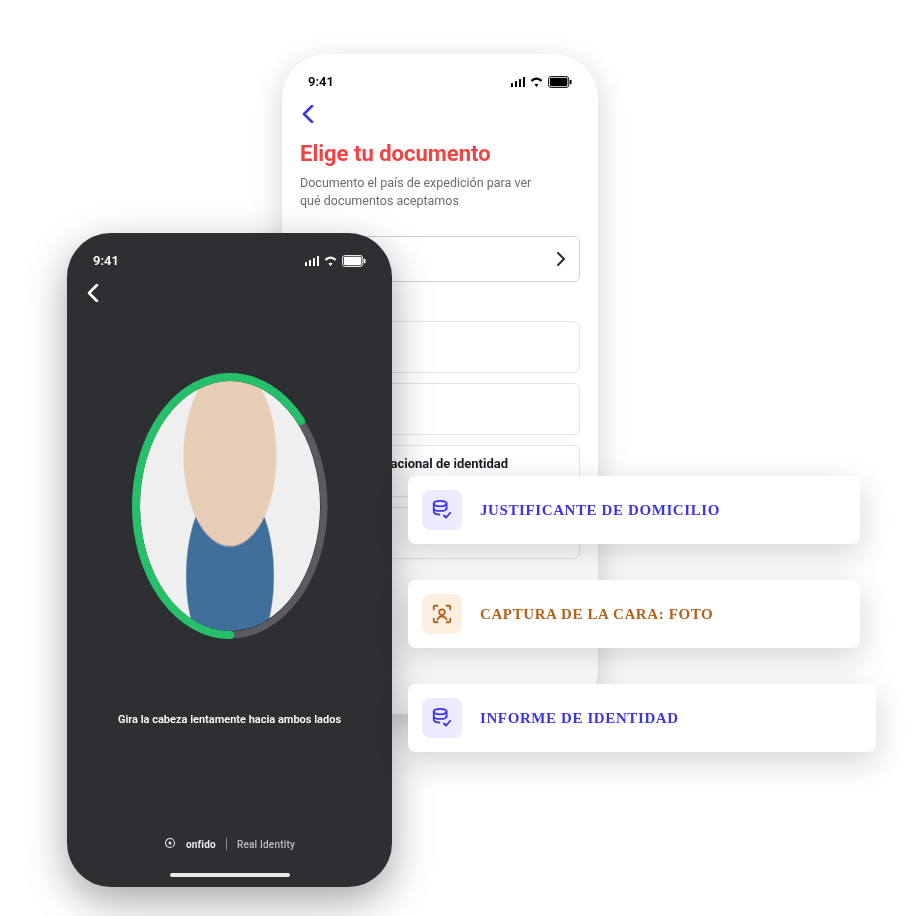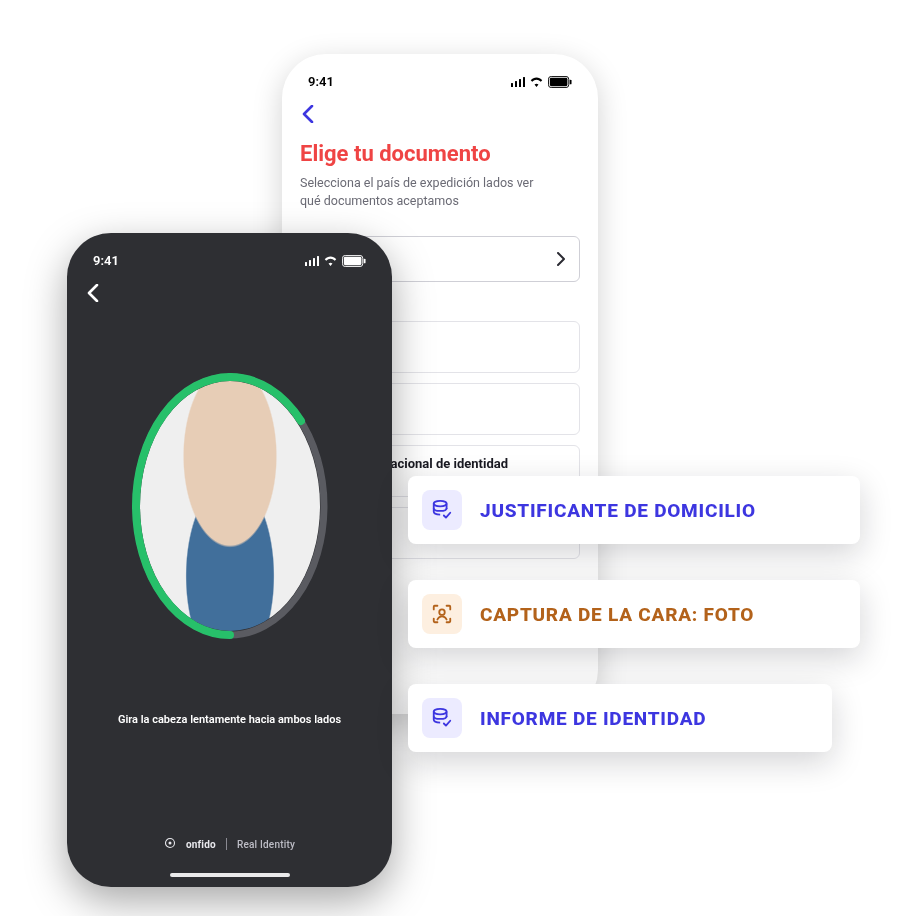--- a/index.html
+++ b/index.html
@@ -205,30 +205,31 @@
     height: 40px;
     border-radius: 8px;
     display: flex;
     align-items: center;
     justify-content: center;
     flex-shrink: 0;
   }
   .card-icon.blue { background: #ecebff; }
   .card-icon.amber { background: #fdefe0; }
   .card-label {
-    font-size: 19px;
+    font-size: 15px;
     font-weight: 800;
     letter-spacing: .04em;
+    font-family: Liberation Serif, serif;
   }
   .card-label.blue { color: #3d36e0; }
   .card-label.amber { color: #b3621a; }
 
   .card1 { left: 408px; top: 476px; width: 452px; }
   .card2 { left: 408px; top: 580px; width: 452px; }
-  .card3 { left: 408px; top: 684px; width: 424px; }
+  .card3 { left: 408px; top: 684px; width: 468px; }
 
 </style>
 </head>
 <body>
 
 <div class="phone-light">
   <div class="status-bar-light">
     <span>9:41</span>
     <span class="status-icons">
       <span class="signal-bars">
@@ -246,21 +247,21 @@
           <rect x="23.5" y="4" width="2" height="5" rx="1" fill="#000"></rect>
         </svg>
     </span>
   </div>
 
   <svg class="back-chevron" width="12" height="18" viewBox="0 0 12 18">
       <path d="M10 1 L2 9 L10 17" fill="none" stroke="#3d36e0" stroke-width="2.6" stroke-linecap="round" stroke-linejoin="round"></path>
     </svg>
 
   <div class="doc-title">Elige tu documento</div>
-  <div class="doc-sub">Selecciona el país de expedición lados ver qué documentos aceptamos</div>
+  <div class="doc-sub">Documento el país de expedición para ver qué documentos aceptamos</div>
 
   <div class="country-select">
     <svg width="8" height="14" viewBox="0 0 8 14">
         <path d="M1 1 L7 7 L1 13" fill="none" stroke="#2b2b33" stroke-width="2" stroke-linecap="round" stroke-linejoin="round"></path>
       </svg>
   </div>
 
   <div class="section-label">OS</div>
 
   <div class="doc-item">

